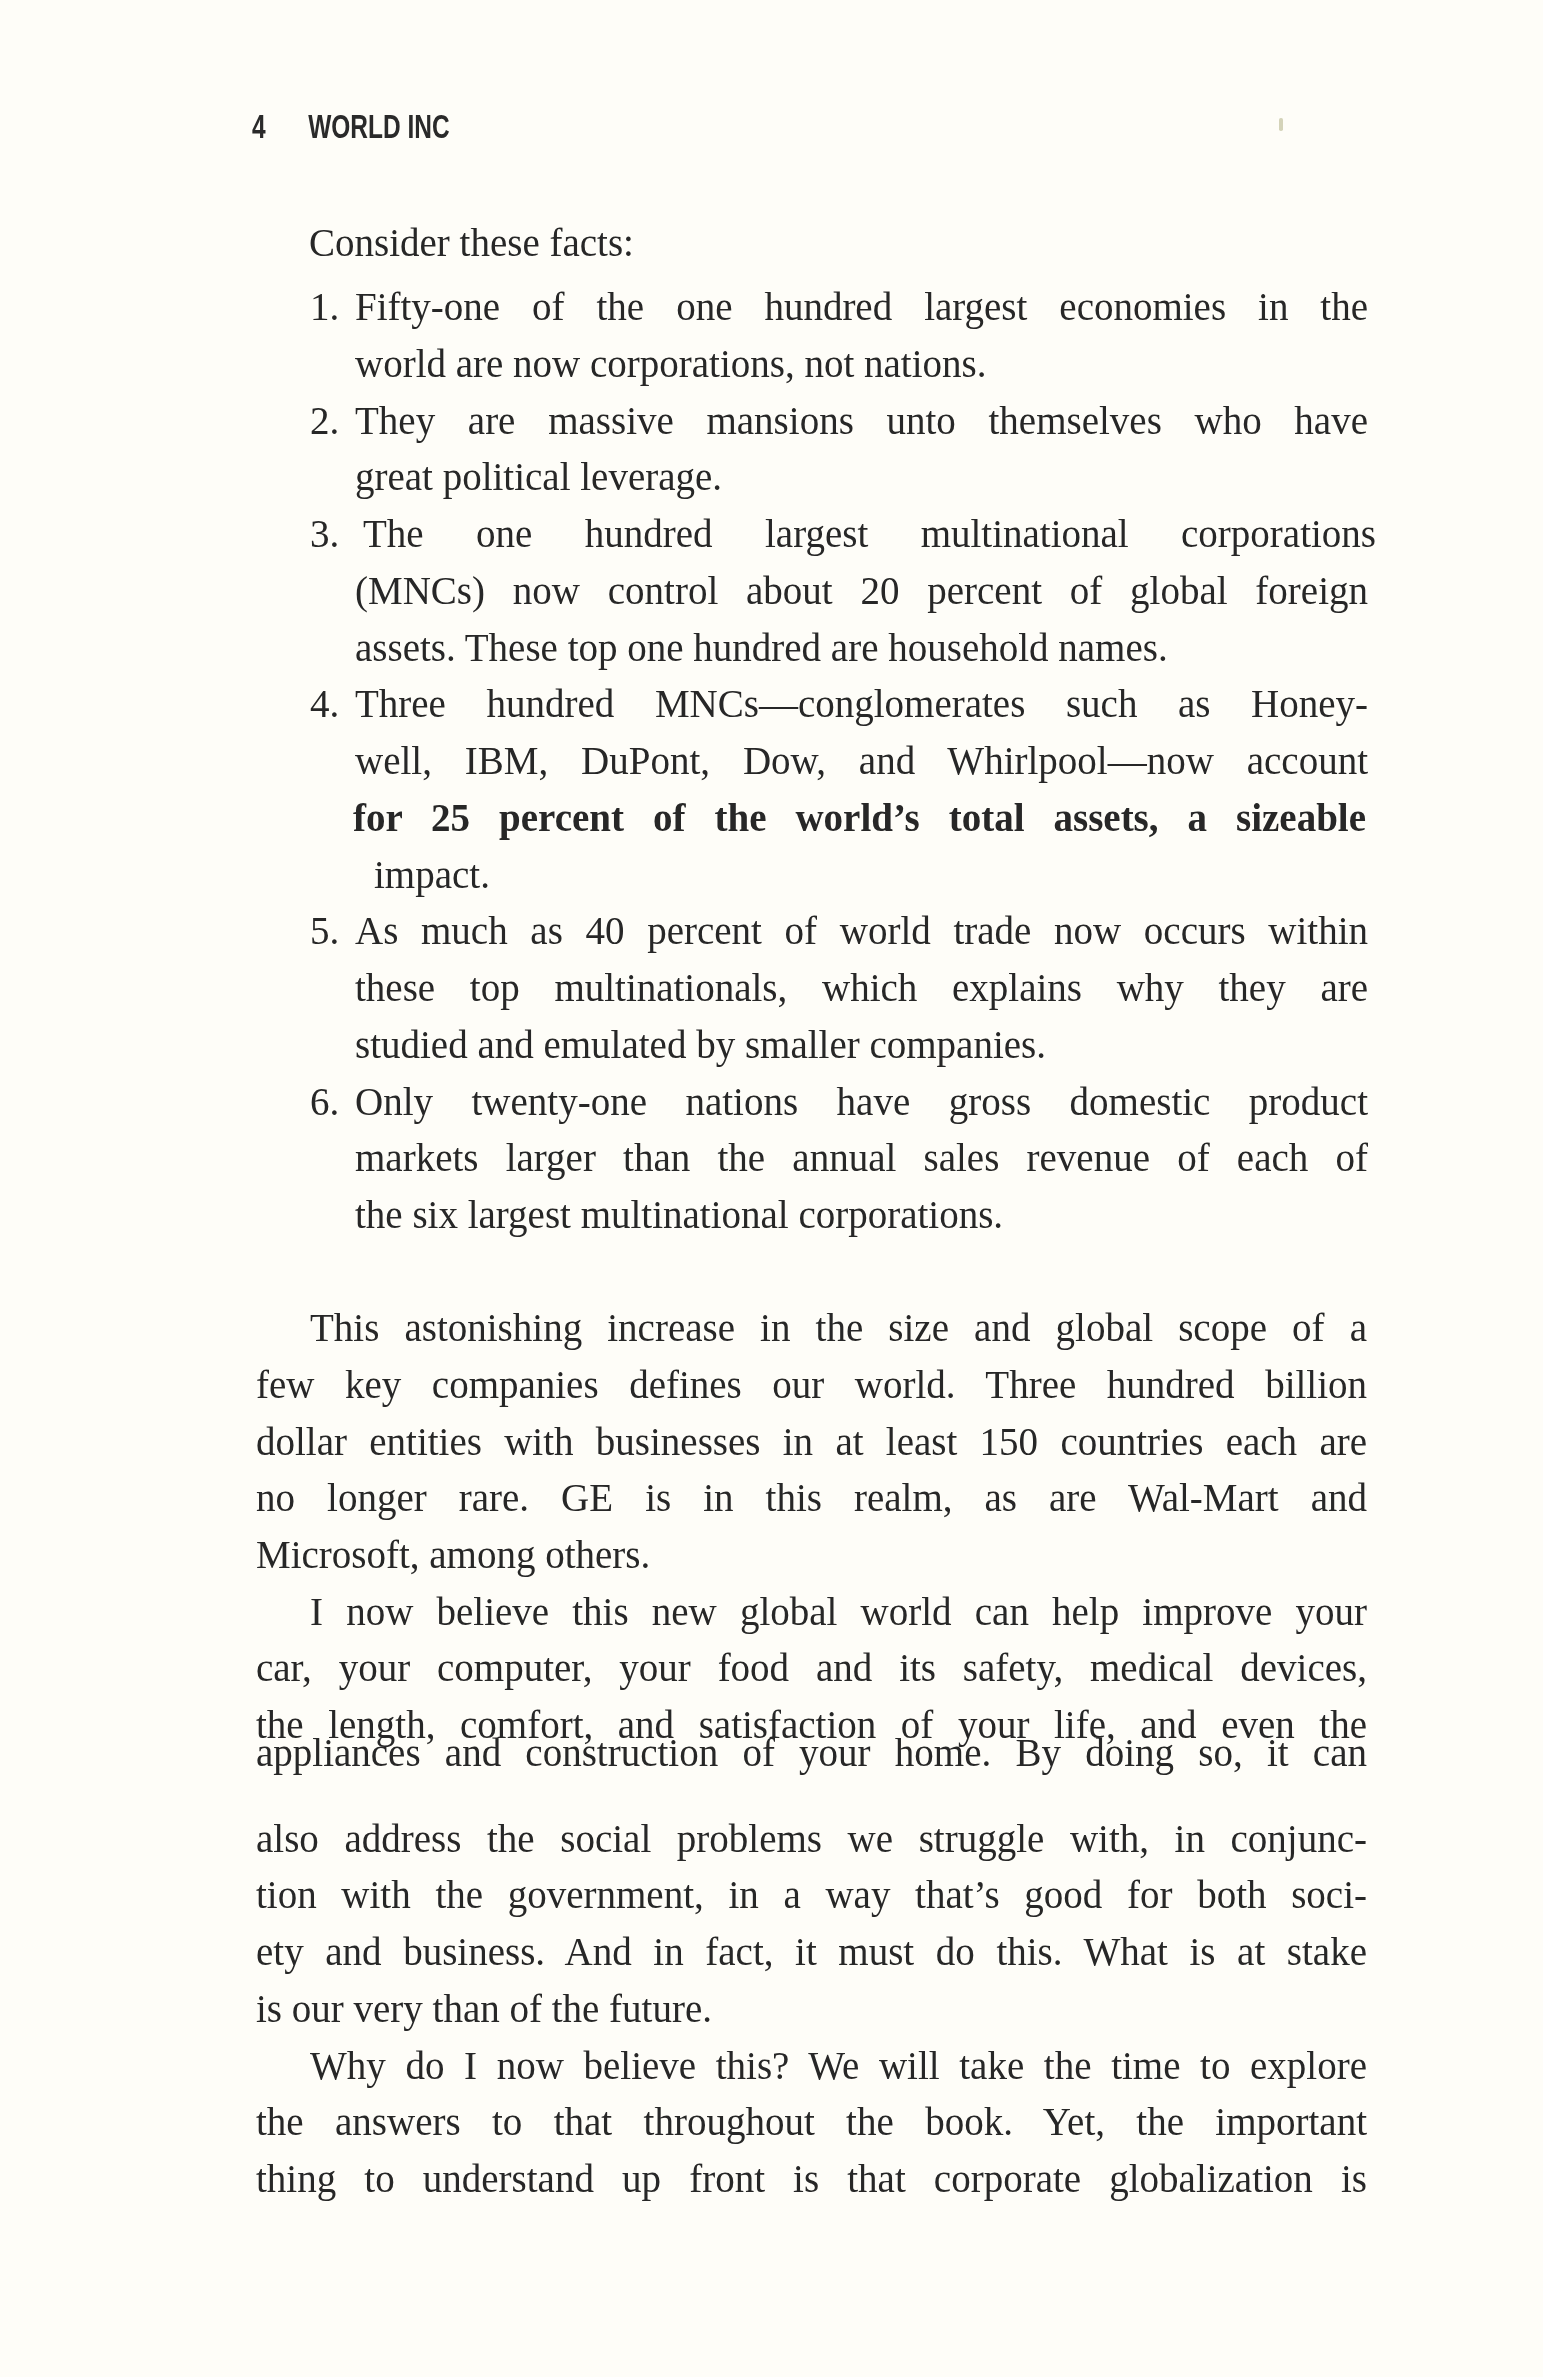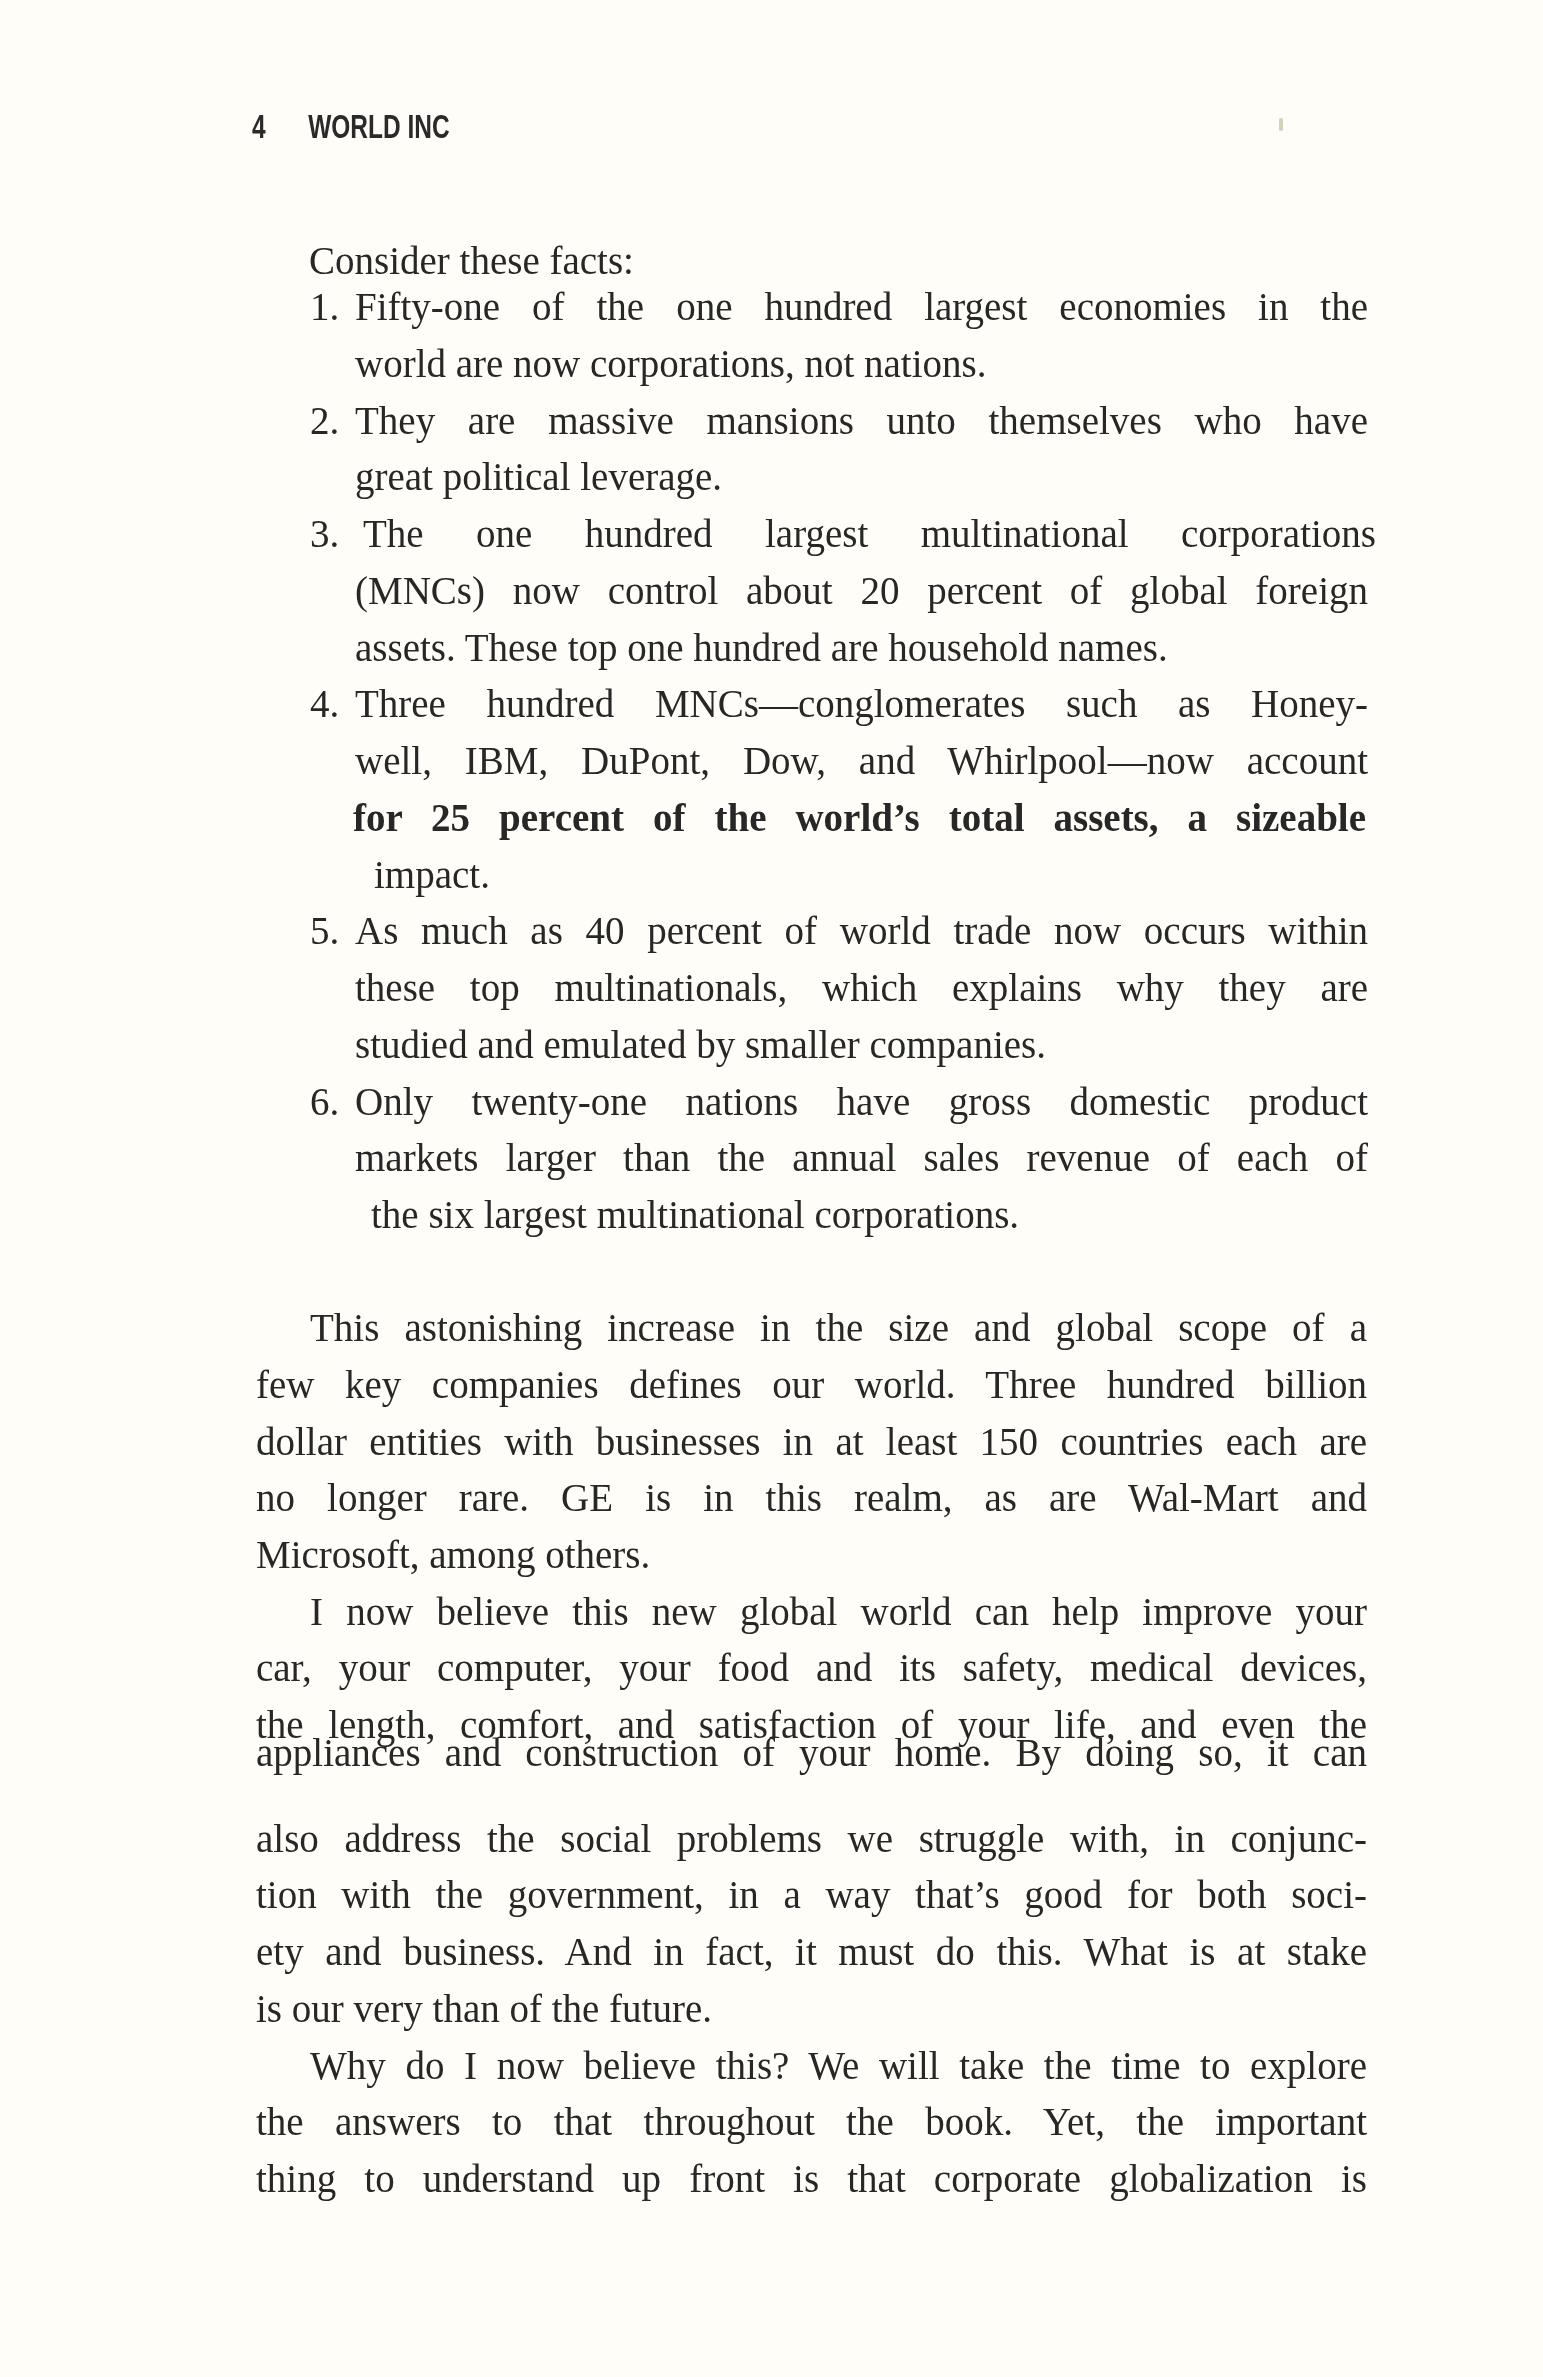--- a/index.html
+++ b/index.html
@@ -59,21 +59,21 @@
 </style>
 </head>
 <body>
 
 <div class="page-header">
   <span class="folio">4</span><span class="running-title">WORLD INC</span>
 </div>
 
 <div class="speck" style="left:1279px; top:118px;"></div>
 
-<div class="line left" style="left:309px; top:238px;">Consider these facts:</div>
+<div class="line left" style="left:309px; top:220px;">Consider these facts:</div>
 
 <div id="facts-list">
     <div>
       <div class="num" style="left: 310px; top: 284px;">1.</div>
       <div class="line just" style="left: 355px; width: 1013px; top: 284px;">Fifty-one of the one hundred largest economies in the</div>
       <div class="line left" style="left: 355px; width: 1013px; top: 341px;">world are now corporations, not nations.</div>
     </div>
     <div>
       <div class="num" style="left: 310px; top: 398px;">2.</div>
       <div class="line just" style="left: 355px; width: 1013px; top: 398px;">They are massive mansions unto themselves who have</div>
@@ -95,21 +95,21 @@
     <div>
       <div class="num" style="left: 310px; top: 908px;">5.</div>
       <div class="line just" style="left: 355px; width: 1013px; top: 908px;">As much as 40 percent of world trade now occurs within</div>
       <div class="line just" style="left: 355px; width: 1013px; top: 965px;">these top multinationals, which explains why they are</div>
       <div class="line left" style="left: 355px; width: 1013px; top: 1022px;">studied and emulated by smaller companies.</div>
     </div>
     <div>
       <div class="num" style="left: 310px; top: 1079px;">6.</div>
       <div class="line just" style="left: 355px; width: 1013px; top: 1079px;">Only twenty-one nations have gross domestic product</div>
       <div class="line just" style="left: 355px; width: 1013px; top: 1135px;">markets larger than the annual sales revenue of each of</div>
-      <div class="line left" style="left: 355px; width: 1013px; top: 1192px; margin-left: 16px;">the six largest multinational corporations.</div>
+      <div class="line left" style="left: 355px; width: 1013px; top: 1192px;">the six largest multinational corporations.</div>
     </div>
   </div>
 <div id="body-text">
     <div>
       <div class="line just" style="left: 310px; width: 1057px; top: 1305px;">This astonishing increase in the size and global scope of a</div>
       <div class="line just" style="left: 256px; width: 1111px; top: 1362px;">few key companies defines our world. Three hundred billion</div>
       <div class="line just" style="left: 256px; width: 1111px; top: 1419px;">dollar entities with businesses in at least 150 countries each are</div>
       <div class="line just" style="left: 256px; width: 1111px; top: 1475px;">no longer rare. GE is in this realm, as are Wal-Mart and</div>
       <div class="line left" style="left: 256px; width: 1111px; top: 1532px;">Microsoft, among others.</div>
     </div>

